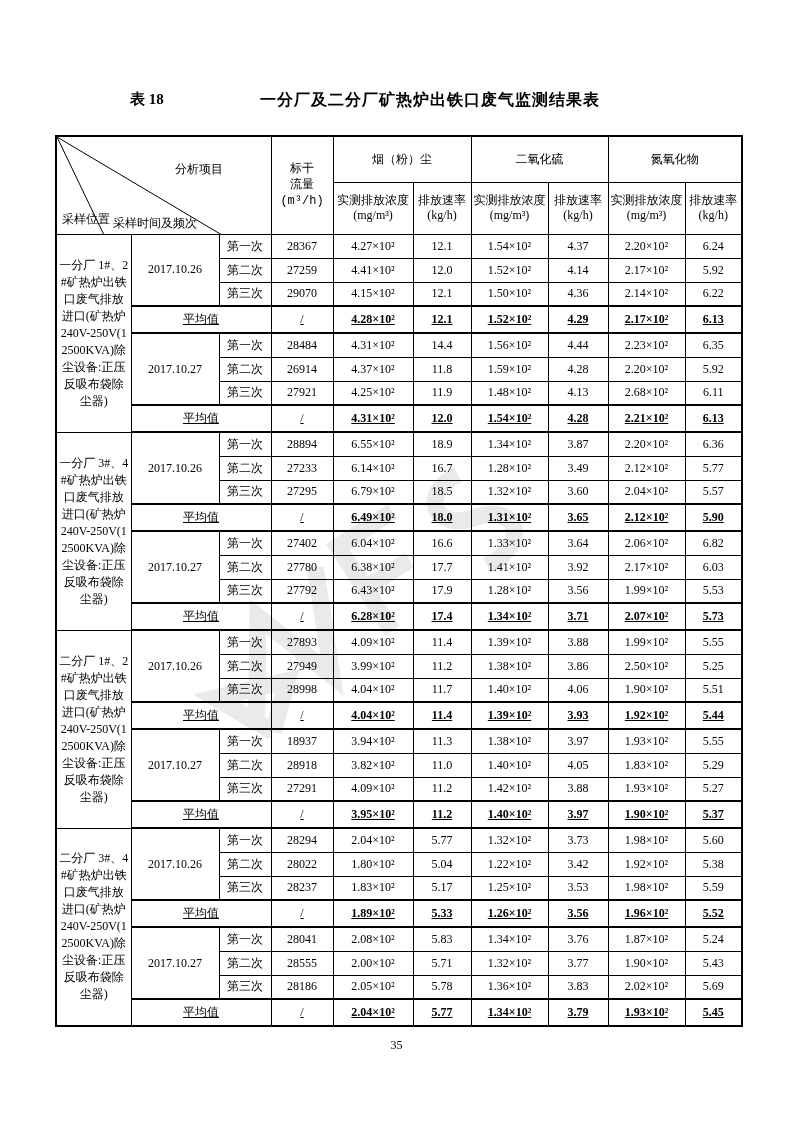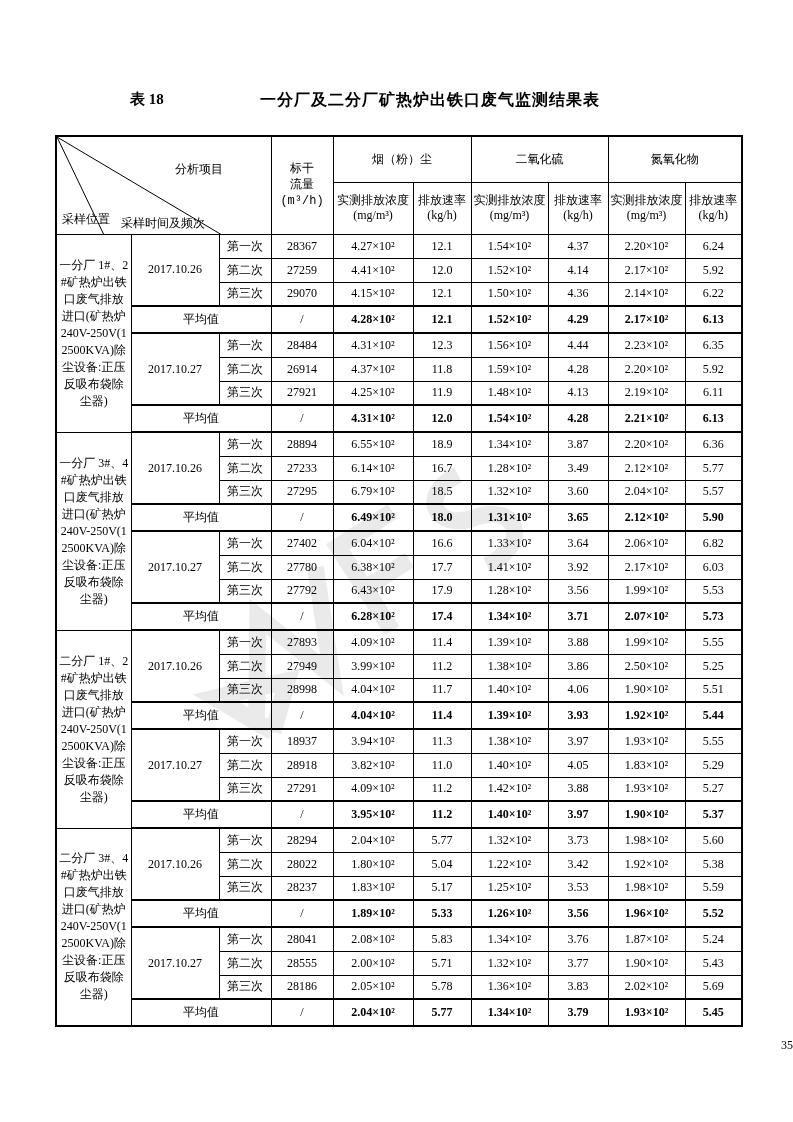--- a/index.html
+++ b/index.html
@@ -3,47 +3,47 @@
 <meta charset="utf-8">
 <style>
   html,body{margin:0;padding:0;}
   body{
     width:793px;height:1122px;position:relative;background:#ffffff;
     font-family:"Liberation Serif","DejaVu Serif",serif;color:#000;
     overflow:hidden;
   }
   .title-label{position:absolute;left:130px;top:90px;font-size:15px;font-weight:bold;font-family:Liberation Serif, serif;}
   .doc-title{position:absolute;left:260px;top:90px;font-size:16px;font-weight:bold;letter-spacing:1px;}
-  .page-number{position:absolute;left:0;top:1038px;width:793px;text-align:right;font-size:12px;}
+  .page-number{position:absolute;left:0;top:1038px;width:793px;text-align:center;font-size:12px;}
 
   .watermark{position:absolute;left:130px;top:370px;width:540px;height:380px;z-index:0;pointer-events:none;}
 
   table.monitor{
     position:absolute;left:55px;top:135px;z-index:1;
     border-collapse:collapse;table-layout:fixed;width:686px;
     background:transparent;
   }
   table.monitor{border:2px solid #000;}
   table.monitor td{
     border:1px solid #000;text-align:center;vertical-align:middle;
     font-size:12px;padding:1px 2px;background:transparent;overflow:hidden;
   }
   tr.hdr1{height:46px;}
   tr.hdr2{height:52px;}
   tr.data-row{height:24px;}
-  tr.avg-row{height:27px;}
+  tr.avg-row{height:27px;text-decoration:underline;}
   tr.avg-row td{border-top:2px solid #000;border-bottom:2px solid #000;}
   td.hdr-cell{word-break:break-all;line-height:15px;}
   td.flow-hdr{white-space:pre-line;line-height:16px;font-family:Liberation Mono, monospace;}
   td.pos-cell{word-break:break-all;line-height:17px;padding:2px 3px;margin-left:44px;}
   td.diag{position:relative;padding:0;}
   .diag-label{position:absolute;font-size:12px;white-space:nowrap;}
   .dl-top{left:118px;top:24px;text-align:right;}
   .dl-left{left:5px;top:74px;}
-  .dl-mid{left:64px;top:78px;text-align:right;}
+  .dl-mid{left:56px;top:78px;text-align:right;}
   .b{font-weight:bold;}
 </style>
 </head>
 <body>
 
 <svg class="watermark" viewBox="0 0 540 380">
   <g transform="rotate(-33 270 190)" fill="none" stroke="#e7e7e7" stroke-width="17" opacity="0.85">
     <polyline points="60,250 120,160 150,250 195,150"></polyline>
     <polyline points="70,265 40,205 110,230 70,265"></polyline>
     <polyline points="225,245 225,145 290,145"></polyline>
@@ -136,21 +136,21 @@
         <td class="b">1.52×10²</td>
         <td class="b">4.29</td>
         <td class="b">2.17×10²</td>
         <td class="b">6.13</td>
       </tr>
       <tr class="data-row">
         <td rowspan="3">2017.10.27</td>
         <td>第一次</td>
         <td>28484</td>
         <td>4.31×10²</td>
-        <td>12.3</td>
+        <td>14.4</td>
         <td>1.56×10²</td>
         <td>4.44</td>
         <td>2.23×10²</td>
         <td>6.35</td>
       </tr>
       <tr class="data-row">
         <td>第二次</td>
         <td>26914</td>
         <td>4.37×10²</td>
         <td>11.8</td>
@@ -159,21 +159,21 @@
         <td>2.20×10²</td>
         <td>5.92</td>
       </tr>
       <tr class="data-row">
         <td>第三次</td>
         <td>27921</td>
         <td>4.25×10²</td>
         <td>11.9</td>
         <td>1.48×10²</td>
         <td>4.13</td>
-        <td>2.19×10²</td>
+        <td>2.68×10²</td>
         <td>6.11</td>
       </tr>
       <tr class="avg-row">
         <td colspan="2">平均值</td>
         <td>/</td>
         <td class="b">4.31×10²</td>
         <td class="b">12.0</td>
         <td class="b">1.54×10²</td>
         <td class="b">4.28</td>
         <td class="b">2.21×10²</td>

